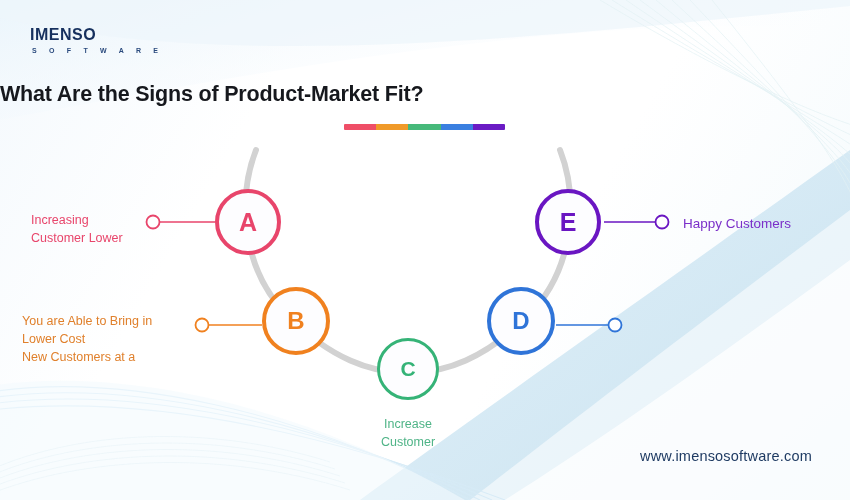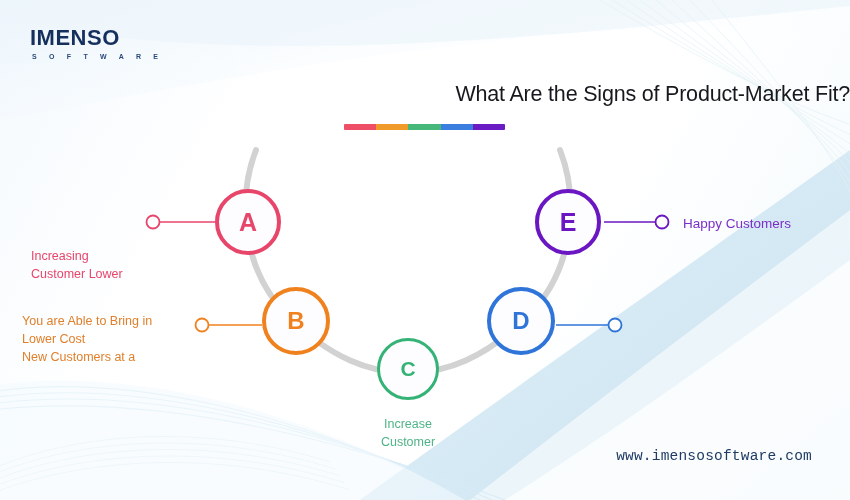--- a/index.html
+++ b/index.html
@@ -12,32 +12,32 @@
   #canvas{
     position:absolute;inset:0;width:850px;height:500px;
     background:linear-gradient(120deg,#f4f9fd 0%,#ffffff 28%,#ffffff 62%,#f2f9fc 100%);
     overflow:hidden;
   }
   .bg-svg{position:absolute;left:0;top:0;width:850px;height:500px;pointer-events:none;}
 
   
   #logo{position:absolute;left:30px;top:27px;}
   #logo .logo-main{
-    font-size:22px;font-weight:bold;letter-spacing:0.5px;
+    font-size:16px;font-weight:bold;letter-spacing:0.5px;
     color:#16305e;line-height:1;
   }
   #logo .logo-sub{
     font-size:7px;letter-spacing:5.2px;color:#2a4a7d;
     margin-top:4px;margin-left:2px;font-weight:bold;
   }
 
   
   #title{
-    position:absolute;left:0;top:82px;width:850px;text-align:right;
-    font-size:21.5px;font-weight:normal;color:#16181d;letter-spacing:-0.2px;
+    position:absolute;left:0;top:82px;width:850px;text-align:left;
+    font-size:21.5px;font-weight:bold;color:#16181d;letter-spacing:-0.2px;
   }
   #title-bar{
     position:absolute;left:344px;top:124px;width:161px;height:6px;
     display:flex;border-radius:1px;overflow:hidden;
   }
   #title-bar span{flex:1;height:100%;}
 
   
   .node{
     position:absolute;border-radius:50%;
@@ -53,21 +53,21 @@
   .label{
     position:absolute;font-size:12.5px;line-height:1.45;font-weight:500;
   }
   .label.right{text-align:left;}
   .label.left{text-align:left;}
   .label.center{text-align:center;}
 
   
   #footer-url{
     position:absolute;right:38px;bottom:36px;
-    font-size:14.5px;color:#1f3b63;letter-spacing:0.2px;font-family:Liberation Mono, monospace;
+    font-size:14.5px;color:#1f3b63;letter-spacing:0.2px;
   }
 </style>
 </head>
 <body>
 
 <div id="canvas">
 
   <svg class="bg-svg" viewBox="0 0 850 500" xmlns="http://www.w3.org/2000/svg">
     <defs>
       <linearGradient id="wedge" x1="0" y1="0" x2="1" y2="1">
@@ -164,21 +164,21 @@
   </div>
 
   <div class="node mid" style="left:487px;top:287px;border-color:#2f74d8;color:#2f74d8;">
     <span>D</span>
   </div>
 
   <div class="node big" style="left:535px;top:189px;border-color:#6a16c2;color:#6a16c2;">
     <span>E</span>
   </div>
 
-  <div class="label left" style="left:31px;top:211px;width:120px;color:#e8456b;margin-top:36px;">
+  <div class="label left" style="left:31px;top:211px;width:120px;color:#e8456b;">
     <div>Increasing</div>
     <div>Customer Lower</div>
   </div>
 
   <div class="label left" style="left:22px;top:312px;width:168px;color:#e0802c;">
     <div>You are Able to Bring in</div>
     <div>Lower Cost</div>
     <div>New Customers at a</div>
   </div>
 

